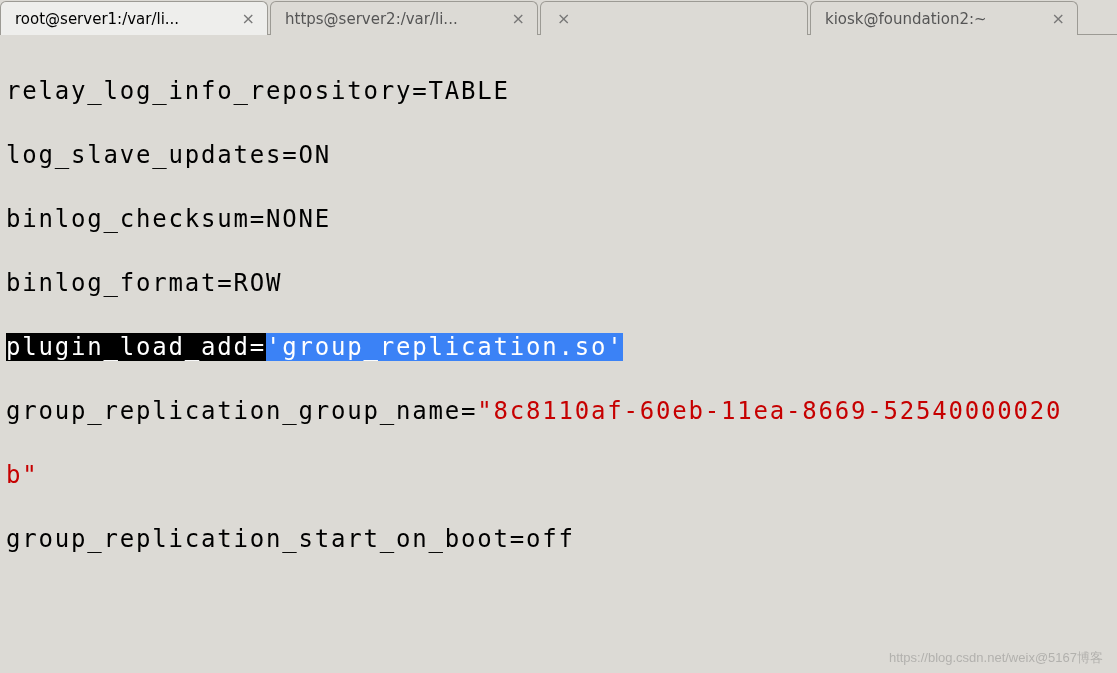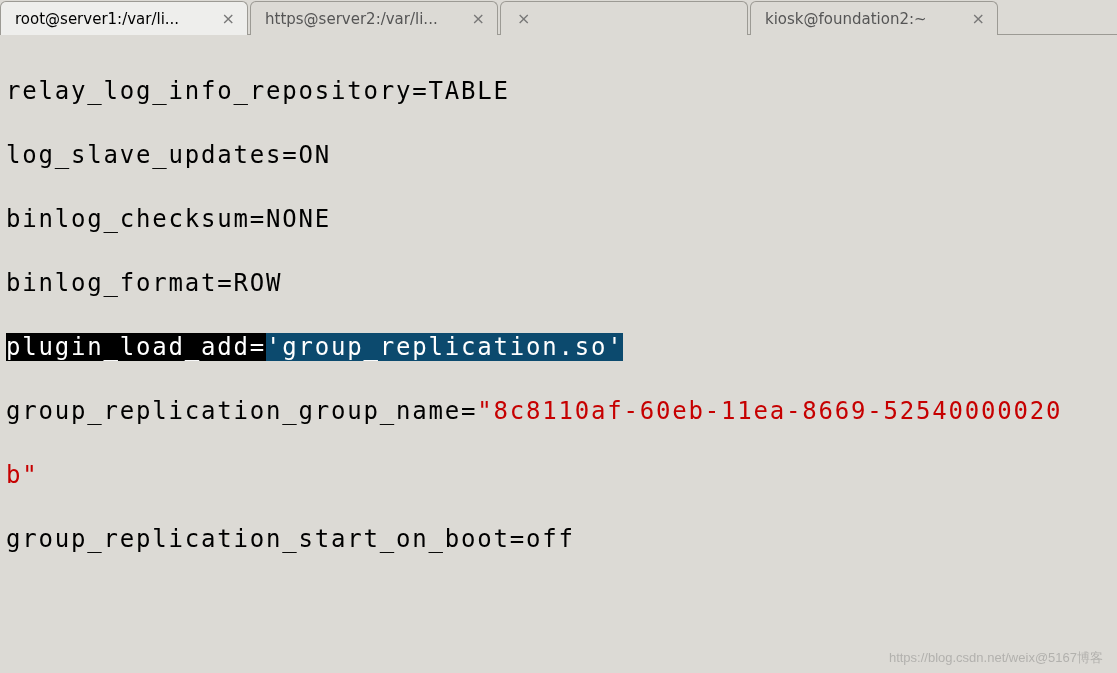--- a/index.html
+++ b/index.html
@@ -19,21 +19,21 @@
     background: #dcdad5;
     font-family: "DejaVu Sans", Arial, sans-serif;
     font-size: 15px;
     letter-spacing: 0;
   }
   .tab {
     display: flex;
     align-items: center;
     justify-content: space-between;
     padding: 0 10px 0 14px;
-    width: 248px;
+    width: 268px;
     box-sizing: border-box;
     border: 1px solid #9c9a94;
     border-bottom: none;
     border-top-left-radius: 6px;
     border-top-right-radius: 6px;
     margin-right: 2px;
     background: #dcdad5;
     color: #555;
     position: relative;
     top: 1px;
@@ -51,21 +51,21 @@
     cursor: pointer;
   }
   .terminal {
     background: #dcdad5;
     padding: 8px 6px 0 6px;
     line-height: 32px;
     white-space: pre;
   }
   .line { display: block; }
   .hl-black { background: #000; color: #fff; text-align: right; }
-  .hl-red { background: #0c4a6e; color: #fff; }
+  .hl-red { background: #3b82f6; color: #fff; }
   .red { color: #c60000; }
   .watermark {
     position: absolute;
     right: 14px;
     bottom: 6px;
     font-family: Arial, sans-serif;
     font-size: 13px;
     letter-spacing: 0;
     color: rgba(100,100,100,0.35);
     text-align: center;

